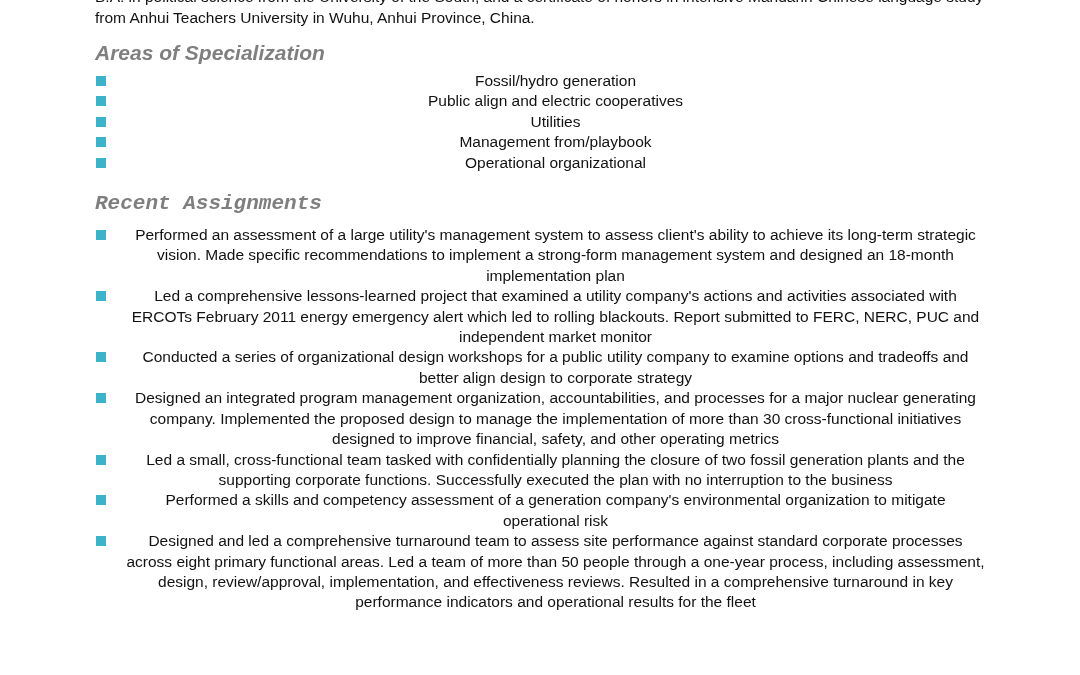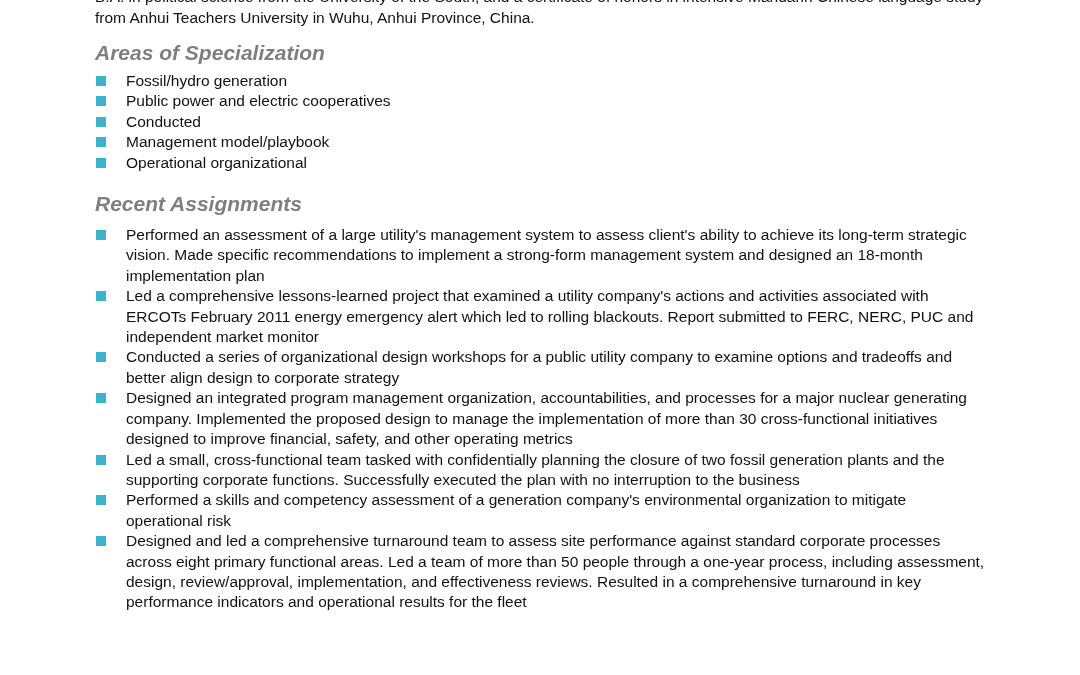--- a/index.html
+++ b/index.html
@@ -34,31 +34,32 @@
     color: var(--body-color);
   }
   .section-heading {
     margin: 15px 0 8px 0;
     font-size: 21px;
     line-height: 20px;
     font-weight: bold;
     font-style: italic;
     color: var(--heading-color);
   }
-  .section-heading.second { margin-top: 21px; margin-bottom: 11px; }
+  .section-heading.second { margin-top: 21px; margin-bottom: 11px; font-family: Liberation Mono, monospace; }
   ul.bullet-list {
     list-style: none;
     margin: 0;
     padding: 0;
     font-size: 15.5px;
     line-height: 20.4px;
   }
   ul.bullet-list li {
     position: relative;
     padding-left: 31px;
+    text-align: center;
   }
   ul.bullet-list .bullet {
     position: absolute;
     left: 1px;
     top: 5px;
     width: 10px;
     height: 10px;
     background: var(--bullet-color);
   }
 </style>
@@ -71,29 +72,29 @@
 
   <h3 class="section-heading">Areas of Specialization</h3>
 
   <ul class="bullet-list">
     <li>
       <span class="bullet"></span>
       <span>Fossil/hydro generation</span>
     </li>
     <li>
       <span class="bullet"></span>
-      <span>Public power and electric cooperatives</span>
+      <span>Public align and electric cooperatives</span>
     </li>
     <li>
       <span class="bullet"></span>
-      <span>Conducted</span>
+      <span>Utilities</span>
     </li>
     <li>
       <span class="bullet"></span>
-      <span>Management model/playbook</span>
+      <span>Management from/playbook</span>
     </li>
     <li>
       <span class="bullet"></span>
       <span>Operational organizational</span>
     </li>
   </ul>
 
   <h3 class="section-heading second">Recent Assignments</h3>
 
   <ul class="bullet-list">

